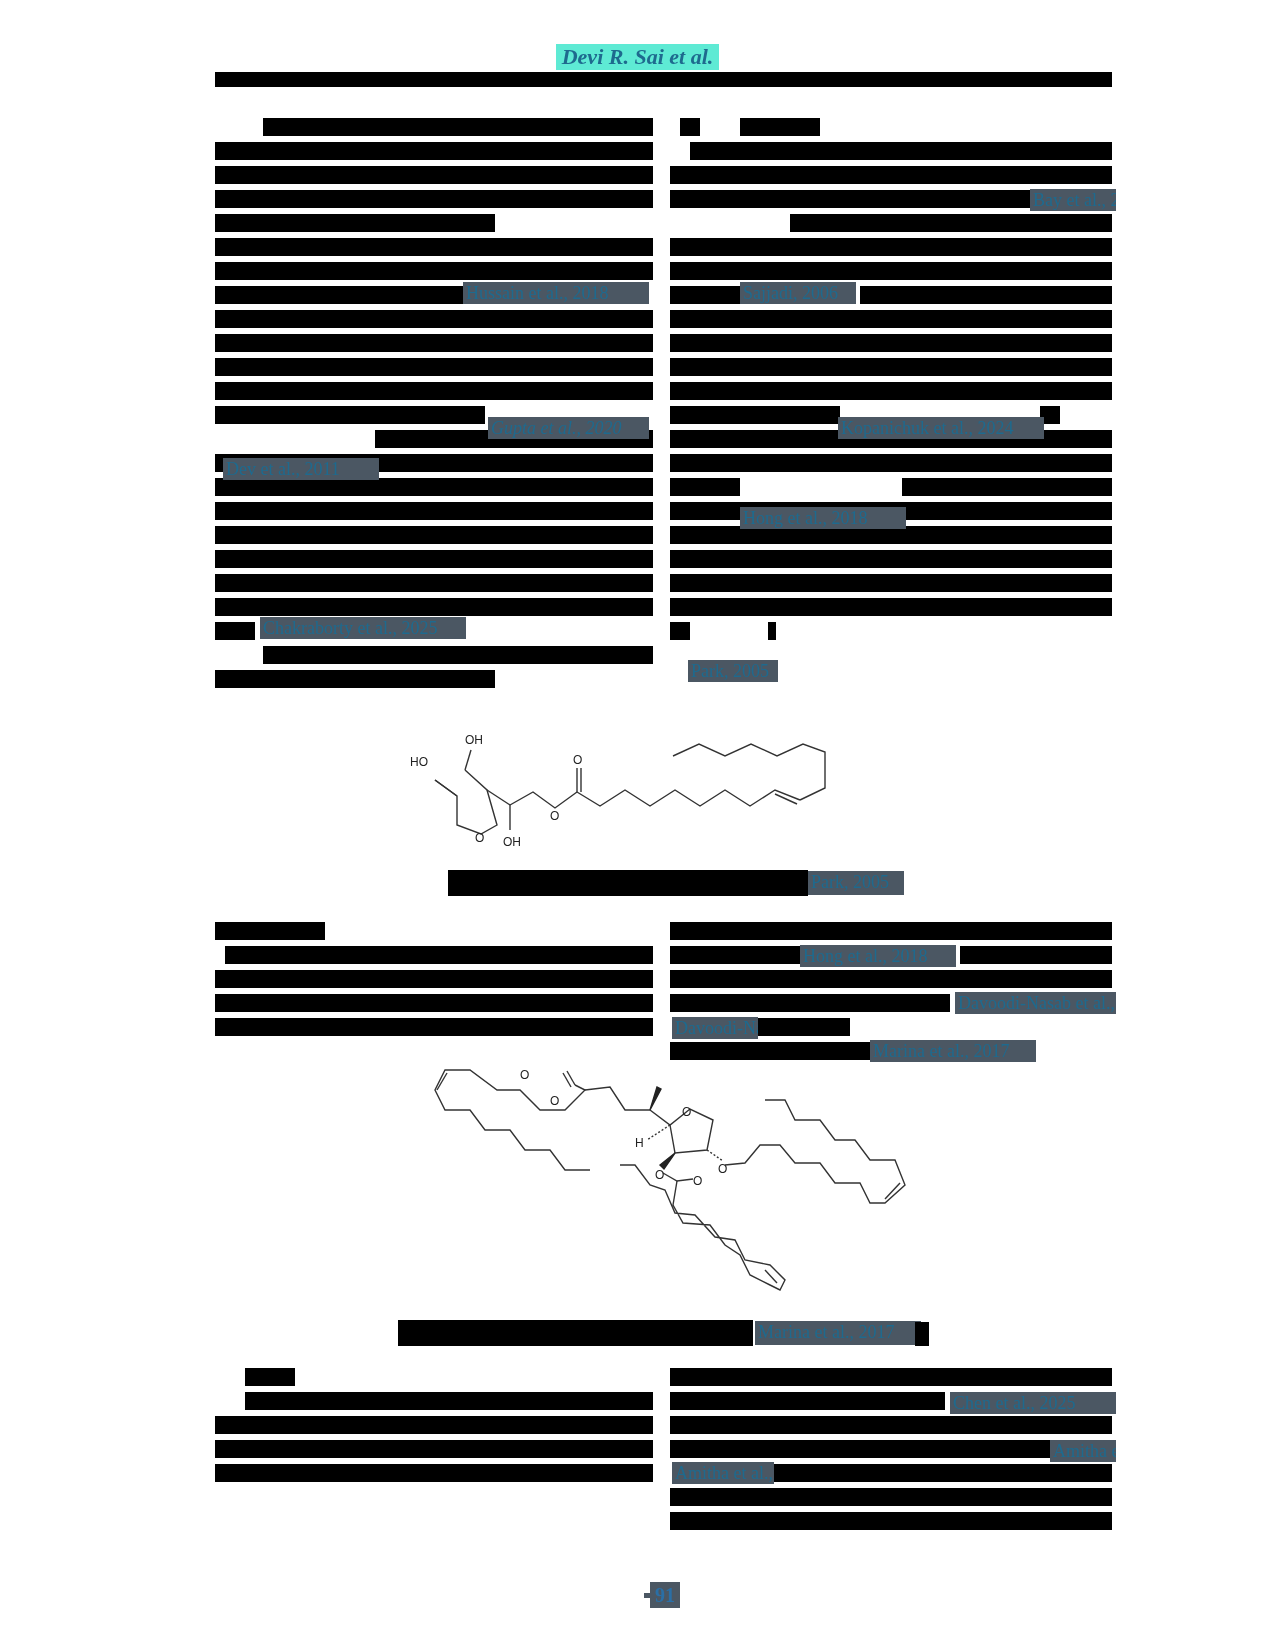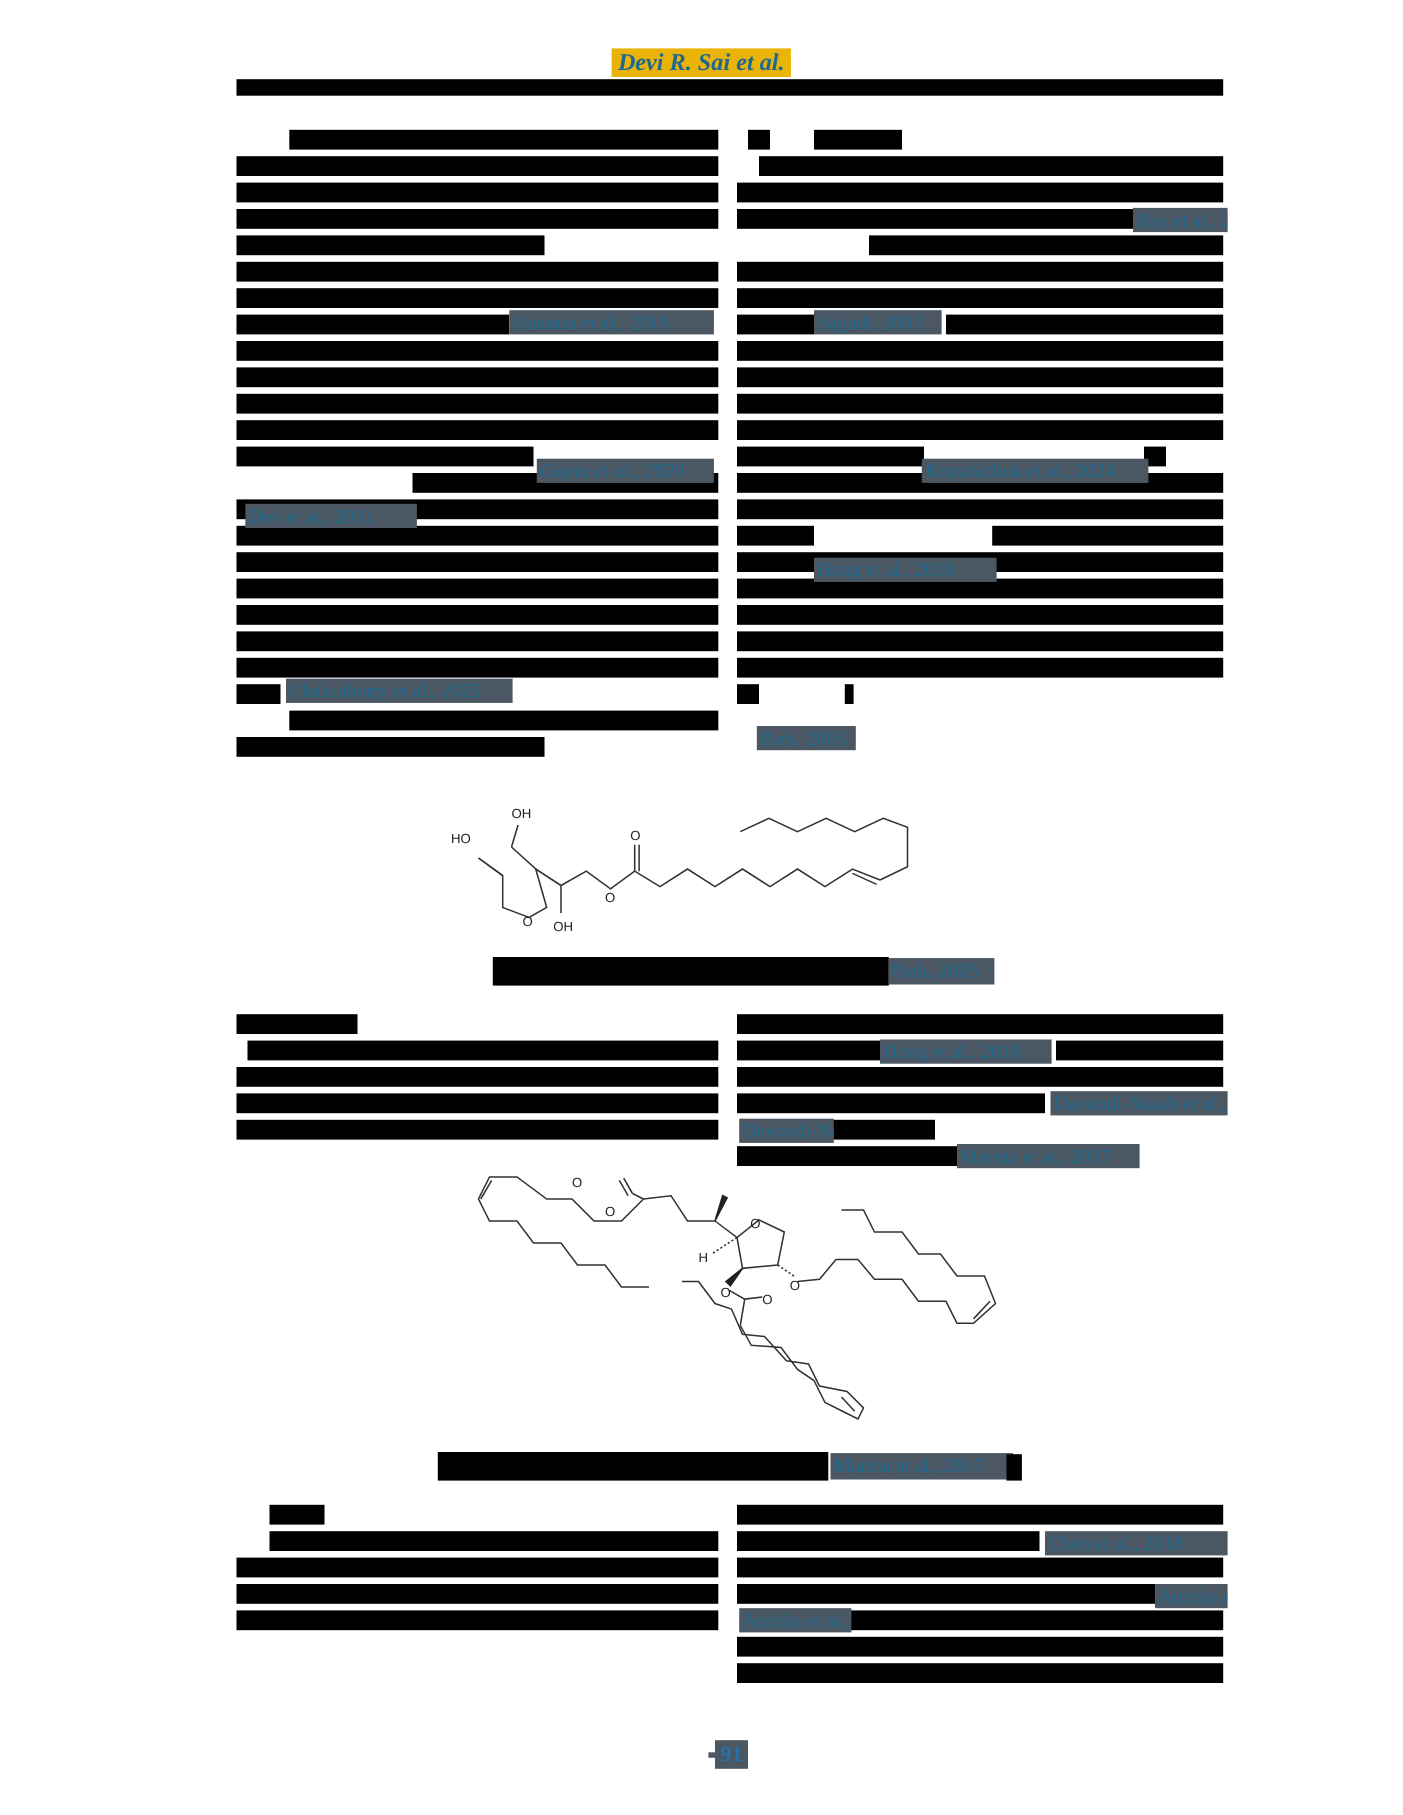--- a/index.html
+++ b/index.html
@@ -1,20 +1,20 @@
 <!DOCTYPE html>
 <html><head>
 <meta charset="utf-8">
 <style>
   html, body { margin: 0; padding: 0; background: #ffffff; }
   body { width: 1275px; height: 1650px; position: relative; overflow: hidden;
          font-family: "Liberation Serif", serif; }
   .abs { position: absolute; }
   .header-title { left: 0; width: 1275px; top: 44px; text-align: center; }
-  .header-title span { display: inline-block; background: #eab308; color: #1e6a8e;
+  .header-title span { display: inline-block; background: #5eead4; color: #1e6a8e;
          font-style: italic; font-weight: bold; font-size: 22px; padding: 0 6px; line-height: 26px; }
   .rule { left: 215px; width: 897px; top: 72px; height: 15px; background: #000; }
   .col { position: absolute; }
   .line { position: absolute; height: 18px; background: #000; }
   .cite { position: absolute; height: 22px; background: #4b5763; color: #1e6a8e;
           font-size: 18px; line-height: 22px; white-space: nowrap; overflow: hidden; padding: 0 3px; }
   .figure { position: absolute; }
   .caption { position: absolute; height: 26px; background: #000; }
   .page-num { left: 650px; top: 1582px; width: 30px; height: 26px; background: #4b5763; color: #2a6fa6;
               font-size: 20px; font-weight: bold; text-align: center; line-height: 26px; }
@@ -84,21 +84,21 @@
   <div class="line" style="left:232px;top:360px;width:210px;"></div>
   <div class="line" style="left:0;top:384px;width:442px;"></div>
   <div class="line" style="left:0;top:408px;width:442px;"></div>
   <div class="line" style="left:0;top:432px;width:442px;"></div>
   <div class="line" style="left:0;top:456px;width:442px;"></div>
   <div class="line" style="left:0;top:480px;width:442px;"></div>
   <div class="line" style="left:0;top:504px;width:20px;"></div>
   <div class="line" style="left:98px;top:504px;width:8px;"></div>
 </div>
 <div class="cite" style="left:1030px;top:189px;width:80px;">Bay et al., 2018</div>
-<div class="cite" style="left:740px;top:282px;width:110px;">Sajjadi, 2003</div>
+<div class="cite" style="left:740px;top:282px;width:110px;">Sajjadi, 2006</div>
 <div class="cite" style="left:838px;top:417px;width:200px;">Kopanichuk et al., 2024</div>
 <div class="cite" style="left:740px;top:507px;width:160px;">Hong et al., 2018</div>
 <div class="cite" style="left:688px;top:660px;width:84px;">Park, 2005</div>
 
 <div class="figure" style="left:405px;top:730px;width:500px;height:130px;">
   <svg width="500" height="130" viewBox="0 0 500 130">
     <g stroke="#333" stroke-width="1.4" fill="none">
 
       <polyline points="30,50 52,66 52,95 76,104 92,95 82,60 60,40"></polyline>
       <line x1="52" y1="66" x2="30" y2="50"></line>
@@ -193,18 +193,18 @@
 
 <div class="col" style="left:670px;top:1368px;width:442px;height:150px;">
   <div class="line" style="left:0;top:0;width:442px;"></div>
   <div class="line" style="left:0;top:24px;width:275px;"></div>
   <div class="line" style="left:0;top:48px;width:442px;"></div>
   <div class="line" style="left:0;top:72px;width:385px;"></div>
   <div class="line" style="left:90px;top:96px;width:352px;"></div>
   <div class="line" style="left:0;top:120px;width:442px;"></div>
   <div class="line" style="left:0;top:144px;width:442px;"></div>
 </div>
-<div class="cite" style="left:950px;top:1392px;width:160px;">Chen et al., 2018</div>
+<div class="cite" style="left:950px;top:1392px;width:160px;">Chen et al., 2025</div>
 <div class="cite" style="left:1050px;top:1440px;width:60px;">Amitha et al., 2015</div>
 <div class="cite" style="left:672px;top:1462px;width:96px;">Amitha et al., 2015</div>
 
 <div class="abs page-num-dash"></div>
 <div class="abs page-num">91</div>
 
 </body></html>

